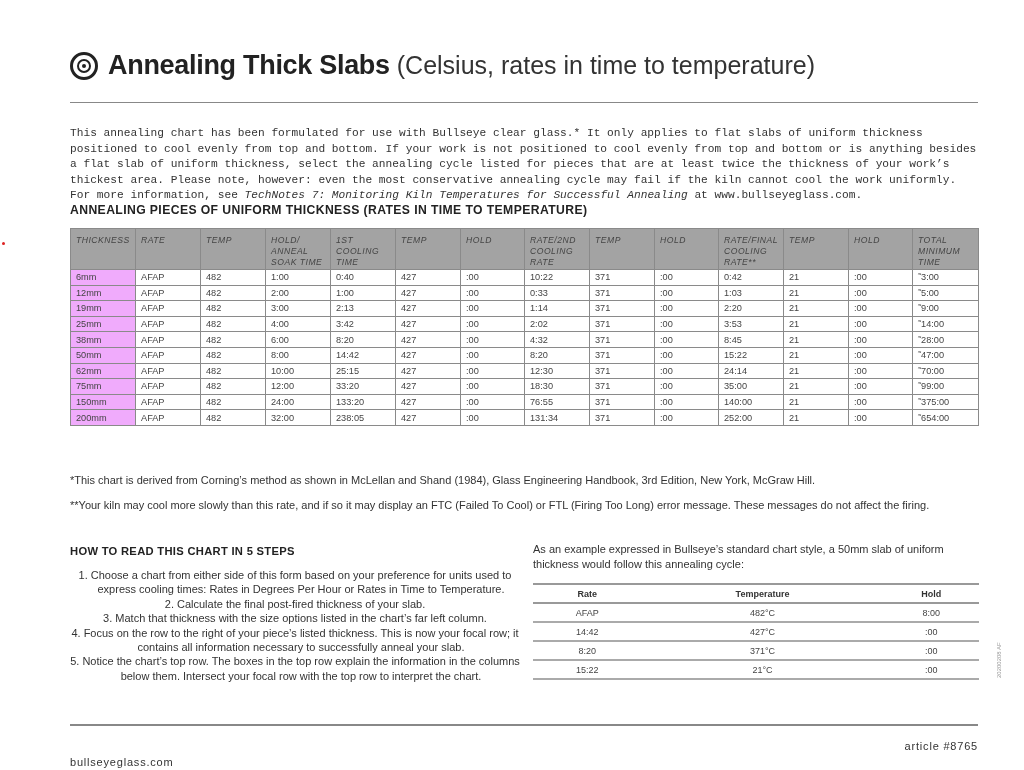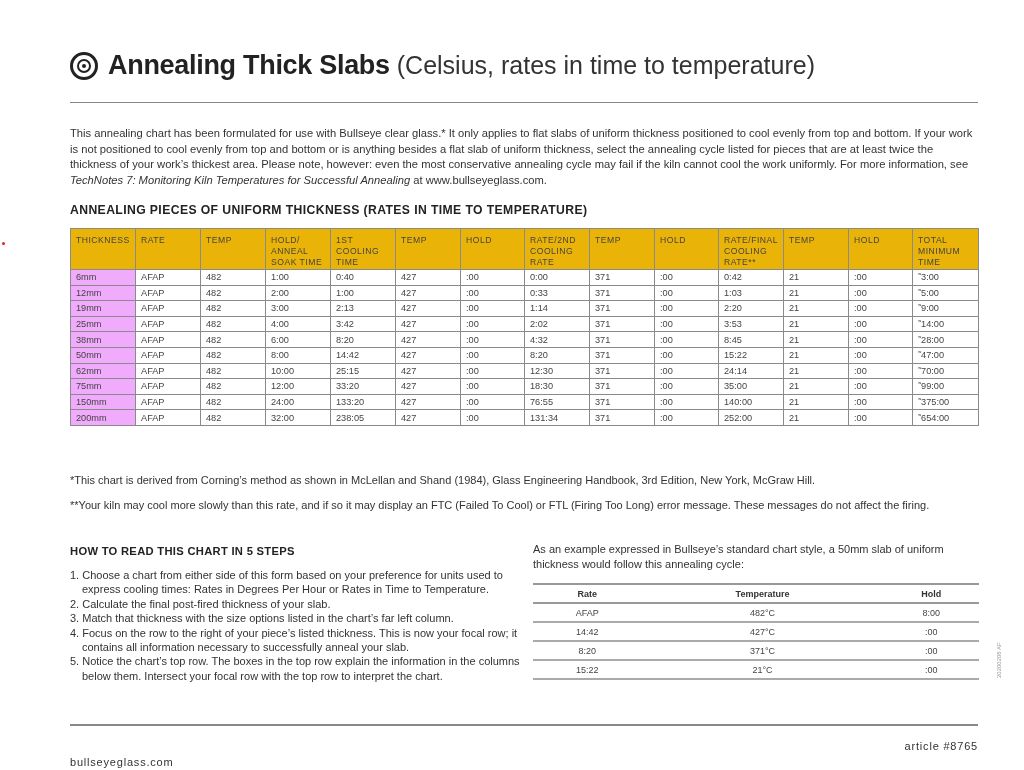--- a/index.html
+++ b/index.html
@@ -8,33 +8,33 @@
   .page { position:absolute; left:70px; top:0; width:908px; }
   .title-row { position:absolute; top:50px; left:0; display:flex; align-items:center;text-align:right; }
   .target-icon { width:28px; height:28px; border:3px solid #222; border-radius:50%;
                  box-sizing:border-box; display:flex; align-items:center; justify-content:center; margin-right:10px; }
   .target-icon .ring { width:14px; height:14px; border:2.5px solid #222; border-radius:50%; box-sizing:border-box;
                        display:flex; align-items:center; justify-content:center; }
   .target-icon .dot { width:4px; height:4px; background:#222; border-radius:50%; }
   .title-bold { font-size:27px; font-weight:bold; color:#222; letter-spacing:-0.3px; }
   .title-light { font-size:25px; color:#333; margin-left:7px; }
   .rule-top { position:absolute; top:102px; left:0; width:908px; height:1px; background:#888; }
-  .intro { position:absolute; top:126px; left:0; width:908px; font-size:11.2px; line-height:15.6px; color:#333; }
+  .intro { position:absolute; top:126px; left:0; width:908px; font-size:11.2px; line-height:15.6px; color:#333;font-family:Liberation Mono, monospace; }
   .intro i { font-style:italic; }
   .table-title { position:absolute; top:203px; left:0; font-size:12.2px; font-weight:bold; color:#222; letter-spacing:0.4px; }
   table.anneal { position:absolute; top:228px; left:0; border-collapse:collapse; width:908px; table-layout:fixed; }
   table.anneal th, table.anneal td { border:1px solid #8a8a8a; font-size:8.6px; text-align:left; padding:0 5px; color:#444; }
-  table.anneal th { background:#eab308; font-weight:normal; letter-spacing:0.5px; vertical-align:top; padding-top:6px; height:34px; line-height:11px; }
+  table.anneal th { background:#a3a3a3; font-weight:normal; letter-spacing:0.5px; vertical-align:top; padding-top:6px; height:34px; line-height:11px;font-style:italic; }
   table.anneal td { height:14.6px; font-size:9.2px; }
   table.anneal td.first { background:#f0abfc; }
   .footnote { position:absolute; left:0; font-size:11px; color:#333; }
   .fn1 { top:474px; }
   .fn2 { top:499px; }
   .howto-title { position:absolute; top:545px; left:0; font-size:11.2px; font-weight:bold; color:#222; letter-spacing:0.3px; }
-  ol.steps { position:absolute; top:568px; left:0; width:450px; margin:0; padding:0; list-style:none; font-size:11px; line-height:14.4px; color:#333; }
+  ol.steps { position:absolute; top:568px; left:0; width:450px; margin:0; padding:0; list-style:none; font-size:11px; line-height:14.4px; color:#333;text-align:center; }
   ol.steps li { padding-left:12px; text-indent:-12px; }
   .example-text { position:absolute; top:542px; left:463px; width:440px; font-size:11px; line-height:14.6px; color:#333; }
   table.example { position:absolute; top:583px; left:463px; width:446px; border-collapse:collapse; }
   table.example th { font-size:9px; font-weight:bold; color:#333; height:15px; border-top:2px solid #999; border-bottom:2px solid #999; }
   table.example td { font-size:9px; color:#444; text-align:center; height:15px; border-bottom:2px solid #aaa; }
   .side-code { position:absolute; left:996px; top:678px; font-size:6px; color:#999; transform:rotate(-90deg); transform-origin:left top; white-space:nowrap; }
   .rule-bottom { position:absolute; top:724px; left:0; width:908px; height:1.5px; background:#888; }
   .footer-left { position:absolute; top:756px; left:0; font-size:11px; color:#333; letter-spacing:0.8px; }
   .footer-right { position:absolute; top:740px; right:0; font-size:11px; color:#333; letter-spacing:0.8px; }
   .red-dot { position:absolute; left:2px; top:242px; width:3px; height:3px; background:#d22; border-radius:50%; }
@@ -100,21 +100,21 @@
     </thead>
     <tbody id="table-body">
         <tr>
           <td class="first">6mm</td>
           <td>AFAP</td>
           <td>482</td>
           <td>1:00</td>
           <td>0:40</td>
           <td>427</td>
           <td>:00</td>
-          <td>0:00</td>
+          <td>10:22</td>
           <td>371</td>
           <td>:00</td>
           <td>0:42</td>
           <td>21</td>
           <td>:00</td>
           <td>˜3:00</td>
         </tr>
         <tr>
           <td class="first">12mm</td>
           <td>AFAP</td>

